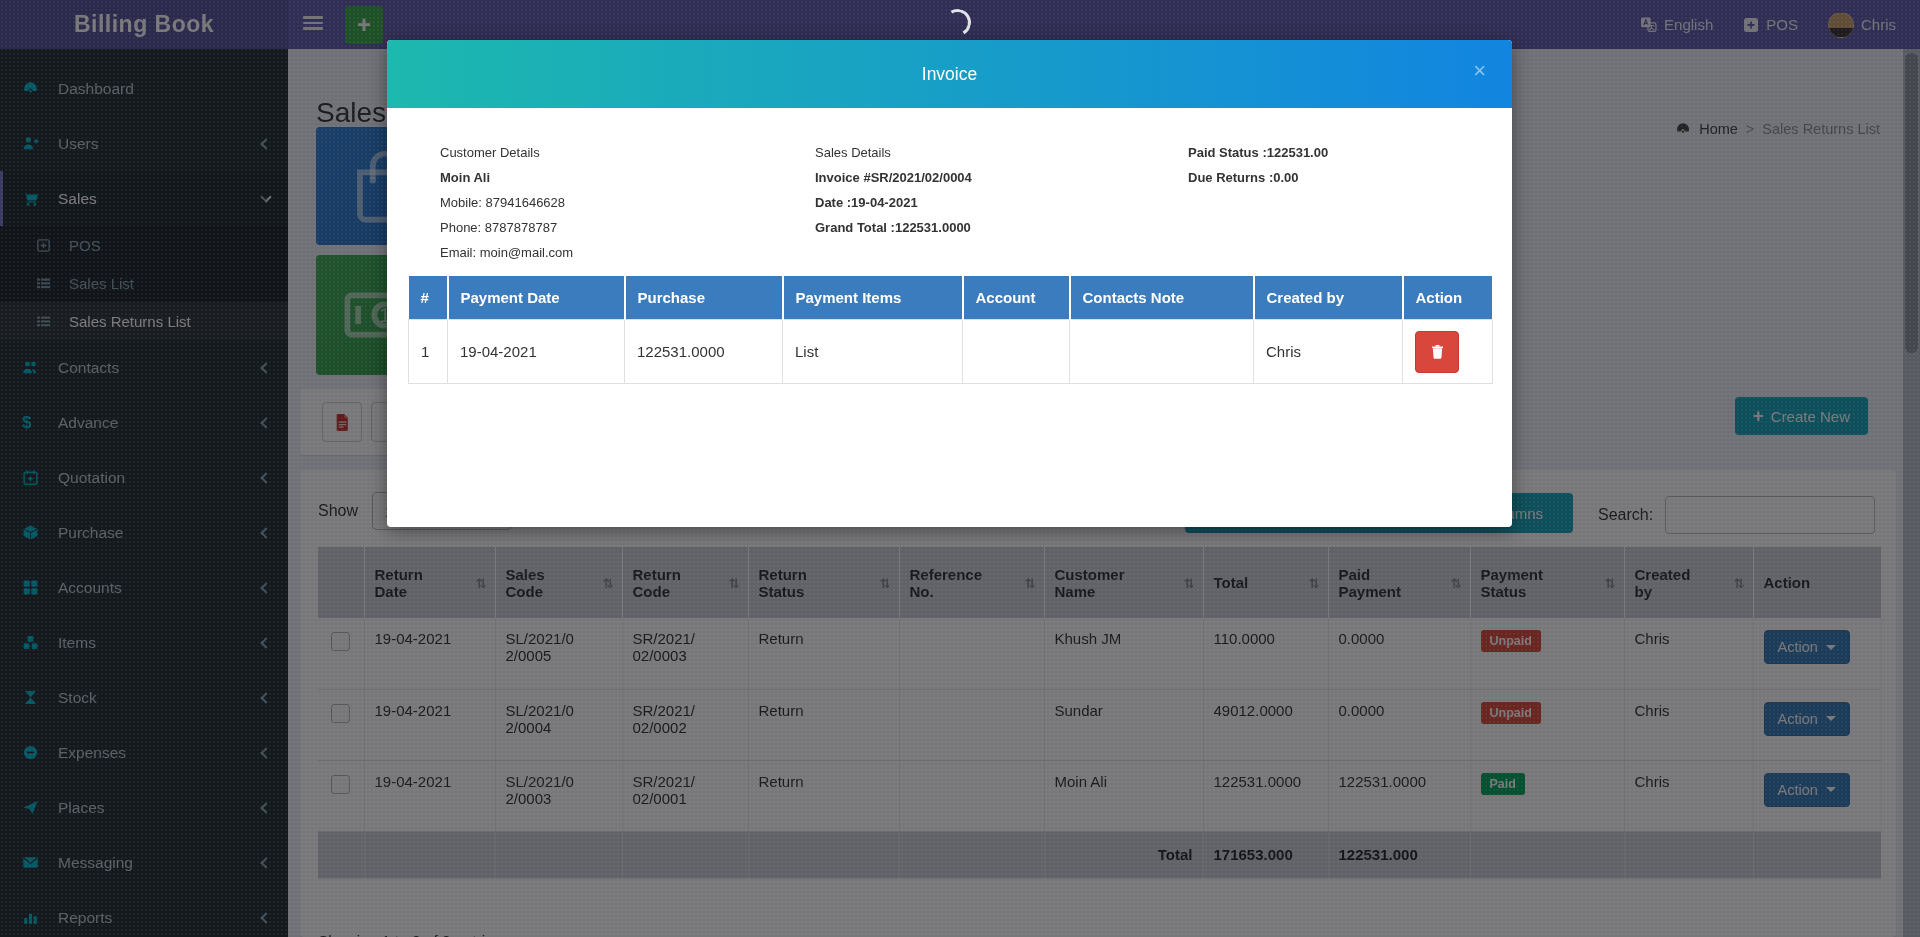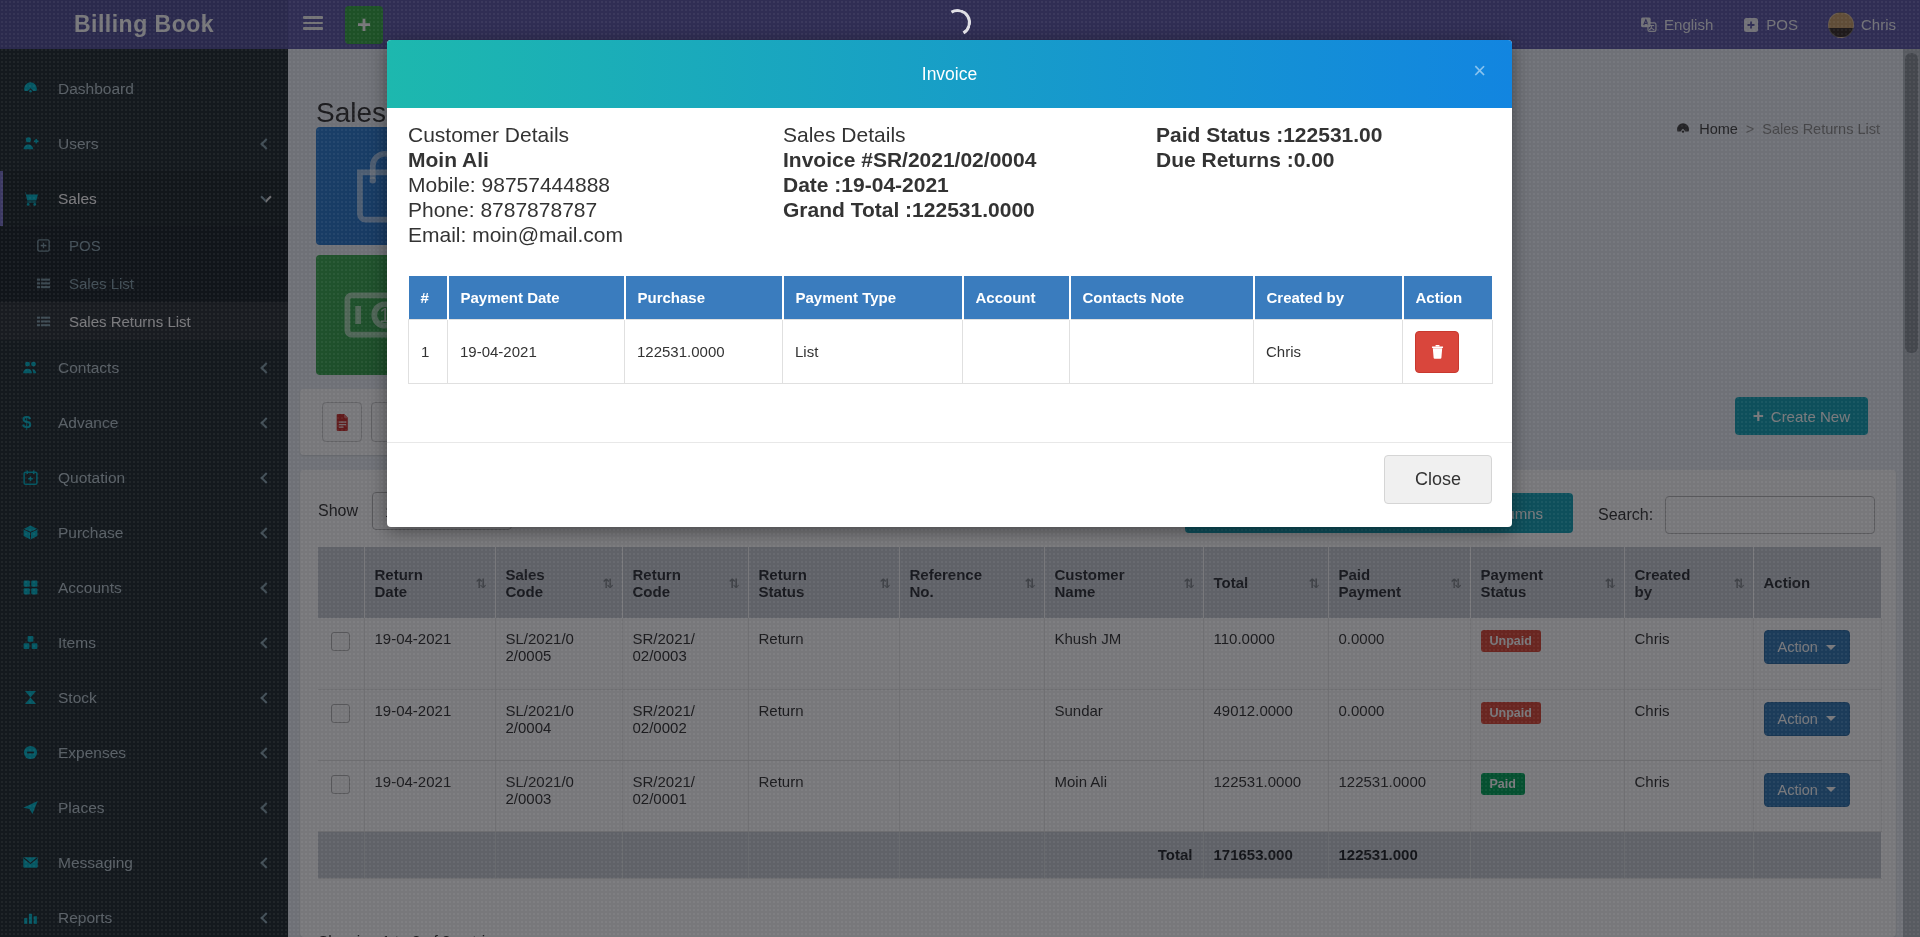--- a/index.html
+++ b/index.html
@@ -91,21 +91,21 @@
   
   #backdrop{position:absolute;inset:0;z-index:90;background:rgba(10,10,14,.55);
             background-image:radial-gradient(rgba(255,255,255,.05) 1px,transparent 1.2px);background-size:4px 4px;}
 
   
   #modal{position:absolute;left:387px;top:40px;width:1125px;height:487px;z-index:100;background:#fff;border-radius:4px;box-shadow:0 4px 18px rgba(0,0,0,.4);}
   #modal-header{position:absolute;left:0;top:0;right:0;height:68px;border-radius:4px 4px 0 0;
                 background:linear-gradient(90deg,#1db8ae,#1285e0);display:flex;align-items:center;justify-content:center;}
   #modal-title{color:#fff;font-size:17.5px;font-weight:500;}
   #modal-x{position:absolute;right:26px;top:20px;color:rgba(255,255,255,.5);font-size:22px;cursor:pointer;line-height:1;}
-  .det-col{position:absolute;top:82px;font-size:21px;color:#333;line-height:25px;}
+  .det-col{position:absolute;top:100px;font-size:13px;color:#333;line-height:25px;margin-left:32px;}
   .det-col .b{font-weight:bold;}
   #det-customer{left:21px;}
   #det-sales{left:396px;}
   #det-summary{left:769px;}
   #pay-table{position:absolute;left:21px;top:236px;width:1084px;border-collapse:collapse;table-layout:fixed;font-size:15px;color:#333;}
   #pay-table th{background:#3a7cbe;color:#fff;font-weight:bold;text-align:left;padding:13px 12px;border-right:2px solid #fff;font-size:15px;}
   #pay-table td{border:1px solid #e0e0e0;height:64px;padding:10px 12px;vertical-align:middle;background:#fff;}
   #del-btn{width:44px;height:42px;background:#d9463c;border:1px solid #c8382e;border-radius:4px;display:flex;align-items:center;justify-content:center;cursor:pointer;}
   #del-btn svg{width:15px;height:16px;fill:#fff;}
   #modal-footer{position:absolute;left:0;right:0;top:402px;bottom:0;border-top:1px solid #e8e8e8;}
@@ -534,21 +534,21 @@
 
   <div id="modal">
     <div id="modal-header">
       <span id="modal-title">Invoice</span>
       <span id="modal-x">×</span>
     </div>
 
     <div class="det-col" id="det-customer">
       <div>Customer Details</div>
       <div class="b">Moin Ali</div>
-      <div>Mobile: 98757444888</div>
+      <div>Mobile: 87941646628</div>
       <div>Phone: 8787878787</div>
       <div>Email: moin@mail.com</div>
     </div>
     <div class="det-col" id="det-sales">
       <div>Sales Details</div>
       <div class="b">Invoice #SR/2021/02/0004</div>
       <div class="b">Date :19-04-2021</div>
       <div class="b">Grand Total :122531.0000</div>
     </div>
     <div class="det-col" id="det-summary">
@@ -565,21 +565,21 @@
         <col style="width:107px">
           <col style="width:184px">
           <col style="width:149px">
           <col style="width:90px">
       </colgroup>
       <thead>
         <tr>
           <th>#</th>
           <th>Payment Date</th>
           <th>Purchase</th>
-          <th>Payment Type</th>
+          <th>Payment Items</th>
           <th>Account</th>
           <th>Contacts Note</th>
           <th>Created by</th>
           <th>Action</th>
         </tr>
       </thead>
       <tbody>
         <tr>
           <td>1</td>
           <td>19-04-2021</td>
@@ -596,19 +596,16 @@
                     <rect x="2.1" y="2.6" width="11.8" height="1.5" rx=".4"></rect>
                     <rect x="5.9" y="1" width="4.2" height="1.7" rx=".4"></rect>
                   </svg>
               </span>
             </div>
           </td>
         </tr>
       </tbody>
     </table>
 
-    <div id="modal-footer">
-      <button id="close-btn">Close</button>
-    </div>
   </div>
 
   <div id="spinner"></div>
 </div>
 
 </body></html>

